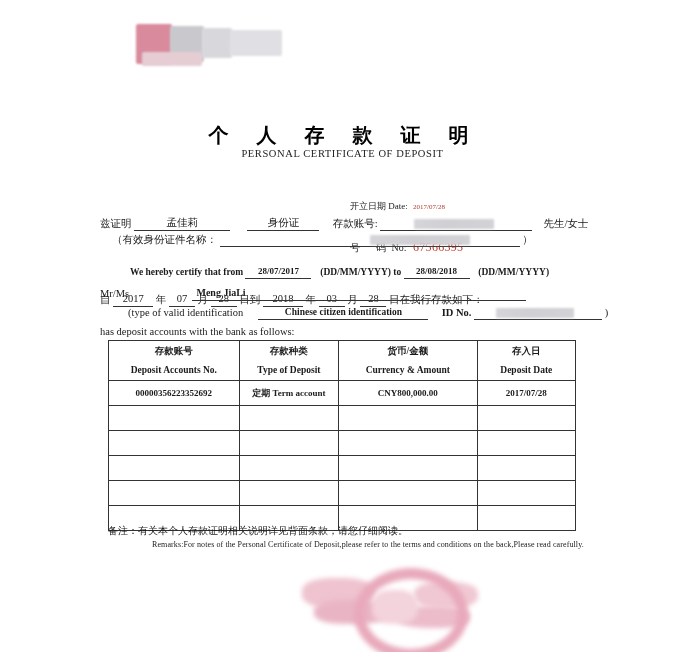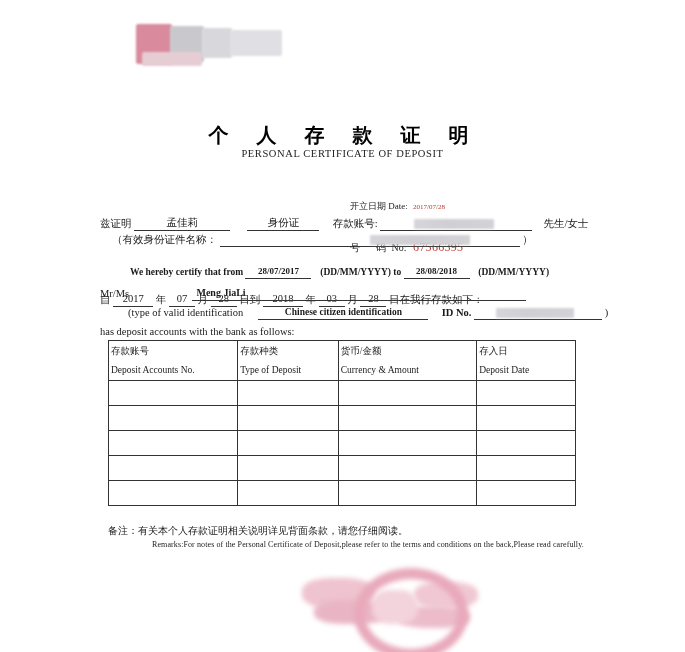--- a/index.html
+++ b/index.html
@@ -128,23 +128,23 @@
     position: absolute;
     left: 108px;
     top: 340px;
     width: 468px;
     border-collapse: collapse;
     font-size: 9.5px;
   }
   .tbl td, .tbl th {
     border: 1px solid #333;
     height: 24px;
-    text-align: left;
+    text-align: center;
     vertical-align: middle;
-    font-weight: normal;
+    font-weight: bold;
     padding: 0 2px;
   }
   .tbl thead td {
     height: 15px;
     border-bottom: none;
     padding-top: 3px;
   }
   .tbl thead td.second {
     border-top: none;
     height: 15px;
@@ -300,20 +300,26 @@
     </tr>
     <tr>
       <td class="second">Deposit Accounts No.</td>
       <td class="second">Type of Deposit</td>
       <td class="second">Currency &amp; Amount</td>
       <td class="second">Deposit Date</td>
     </tr>
   </thead>
   <tbody>
     <tr>
+      <td class="cell-val">00000356223352692</td>
+      <td class="cell-val">定期 Term account</td>
+      <td class="cell-val">CNY800,000.00</td>
+      <td class="cell-val">2017/07/28</td>
+    </tr>
+    <tr>
       <td class="cell-val"></td>
       <td class="cell-val"></td>
       <td class="cell-val"></td>
       <td class="cell-val"></td>
     </tr>
     <tr>
       <td class="cell-val"></td>
       <td class="cell-val"></td>
       <td class="cell-val"></td>
       <td class="cell-val"></td>

